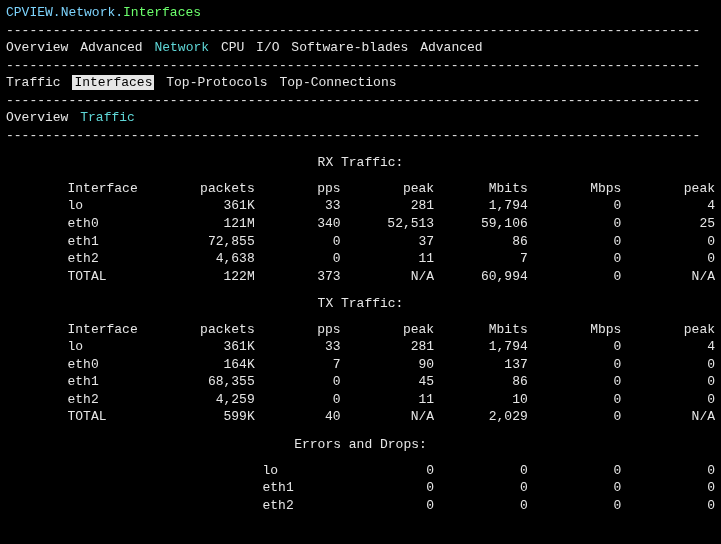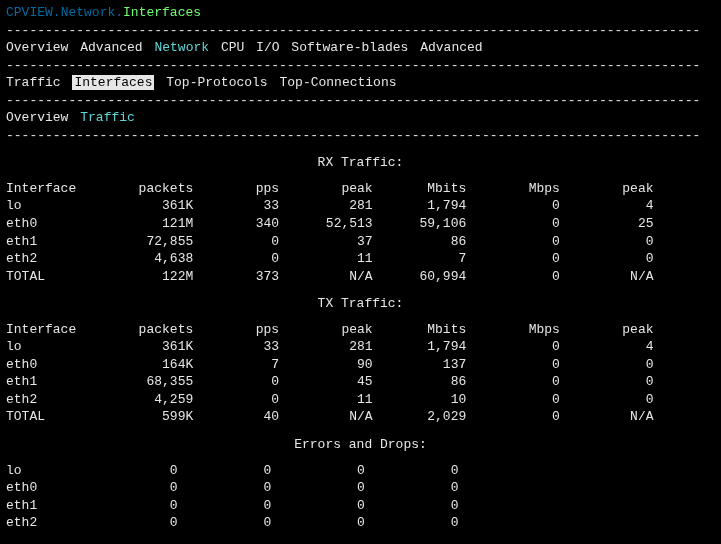--- a/index.html
+++ b/index.html
@@ -5,39 +5,39 @@
   * { margin: 0; padding: 0; box-sizing: border-box; }
   body {
     background: #000;
     color: #fff;
     font-family: "Courier New", Courier, monospace;
     font-size: 13px;
     line-height: 1.35;
     padding: 4px 6px;
     width: 721px;
   }
-  .yellow { color: #0369a1; }
+  .yellow { color: #7dd3fc; }
   .green  { color: #6cff6c; }
   .cyan   { color: #5fd7d7; }
   .white  { color: #e6e6e6; }
   .row { white-space: pre; }
   .dash {
     color: #e6e6e6;
     white-space: nowrap;
     overflow: hidden;
     letter-spacing: 0;
   }
   .hdr-sel {
     background: #e6e6e6;
     color: #000;
     padding: 0 2px;
   }
   .menu span { margin-right: 4px; text-align: right; }
   .section-title { color: #e6e6e6; margin: 4px 0 2px 0; text-align: center; }
-  .tbl { white-space: pre; color: #e6e6e6; }
+  .tbl { white-space: pre; color: #e6e6e6; text-align: right; }
   .tbl .hdr { color: #e6e6e6; }
   .spacer { height: 6px; }
 </style>
 </head>
 <body>
 
 <div class="row"><span class="yellow">CPVIEW</span><span class="yellow">.</span><span class="yellow">Network</span><span class="yellow">.</span><span class="green">Interfaces</span></div>
 
 <div class="dash">-----------------------------------------------------------------------------------------</div>
 
@@ -62,13 +62,13 @@
 <div class="spacer"></div>
 
 <div class="section-title">TX Traffic:</div>
 <div class="spacer"></div>
 <div class="tbl" id="tbl-tx"><div class="hdr">Interface        packets        pps        peak       Mbits        Mbps        peak</div><div>lo                  361K         33         281       1,794           0           4</div><div>eth0                164K          7          90         137           0           0</div><div>eth1              68,355          0          45          86           0           0</div><div>eth2               4,259          0          11          10           0           0</div><div>TOTAL               599K         40         N/A       2,029           0         N/A</div></div>
 
 <div class="spacer"></div>
 
 <div class="section-title">Errors and Drops:</div>
 <div class="spacer"></div>
-<div class="tbl" id="tbl-err"><div>lo                   0           0           0           0</div><div>eth0                 0           0           0           0</div><div>eth1                 0           0           0           0</div><div>eth2                 0           0           0           0</div></div>
+<div class="tbl" id="tbl-err"><div>lo                   0           0           0           0</div><div>eth1                 0           0           0           0</div><div>eth2                 0           0           0           0</div></div>
 
 </body></html>

